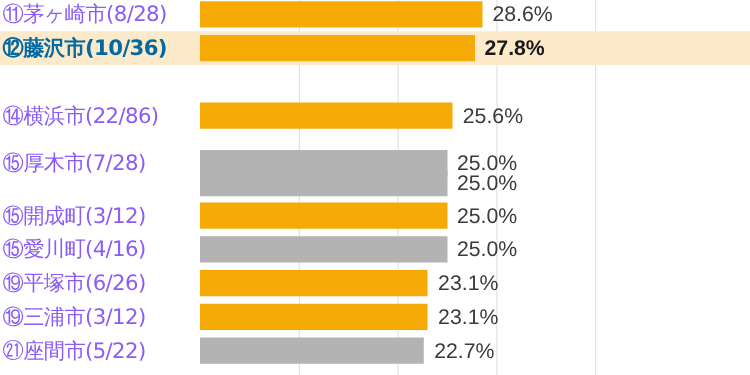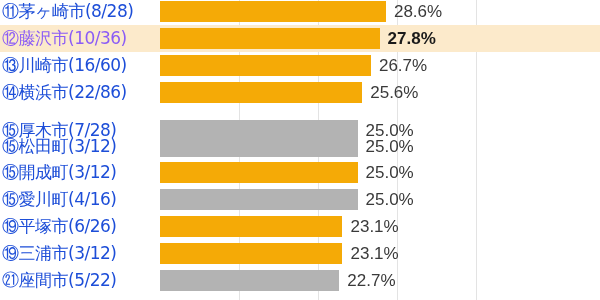--- a/index.html
+++ b/index.html
@@ -48,27 +48,28 @@
   }
   .row.highlight {
     background: #fceacb;
   }
   .row-label {
     position: absolute;
     left: 2px;
     width: 154px;
     text-align: left;
     font-size: 17px;
-    color: #1d4ed8;
+    color: #8b5cf6;
     white-space: nowrap;
     letter-spacing: -0.5px;
     font-family: "DejaVu Sans", "Liberation Sans", sans-serif;
   }
   .row.highlight .row-label {
-    color: #8b5cf6;
+    color: #0369a1;
+    font-weight: bold;
   }
   .bar-track {
     position: absolute;
     left: 160px;
     top: 3px;
     height: 21px;
     width: 400px;
   }
   .bar {
     position: absolute;
@@ -109,43 +110,35 @@
           <div class="value" style="left: 233.94px; top: 1px;">28.6%</div>
         </div>
       </div>
       <div class="row highlight" style="top: 24.9px; background: rgb(252, 234, 203);">
         <div class="row-label">⑫藤沢市(10/36)</div>
         <div class="bar-track">
           <div class="bar" style="width: 219.62px; background: rgb(245, 170, 6);"></div>
           <div class="value bold" style="left: 227.62px; top: 1px;">27.8%</div>
         </div>
       </div>
-      <div class="row" style="top: 51.8px;">
-        <div class="row-label">⑬川崎市(16/60)</div>
-        <div class="bar-track">
-          <div class="bar" style="width: 210.93px; background: rgb(245, 170, 6);"></div>
-          <div class="value" style="left: 218.93px; top: 1px;">26.7%</div>
-        </div>
-      </div>
       <div class="row" style="top: 78.7px;">
         <div class="row-label">⑭横浜市(22/86)</div>
         <div class="bar-track">
           <div class="bar" style="width: 202.24px; background: rgb(245, 170, 6);"></div>
           <div class="value" style="left: 210.24px; top: 1px;">25.6%</div>
         </div>
       </div>
       <div class="row" style="top: 117px;">
         <div class="row-label">⑮厚木市(7/28)</div>
         <div class="bar-track">
           <div class="bar" style="width: 197.5px; background: rgb(179, 179, 179);"></div>
           <div class="value" style="left: 205.5px; top: 1px;">25.0%</div>
         </div>
       </div>
       <div class="row" style="top: 132.5px;">
-        <div class="row-label">⑮松田町(3/12)</div>
         <div class="bar-track">
           <div class="bar" style="width: 197.5px; background: rgb(179, 179, 179);"></div>
           <div class="value" style="left: 205.5px; top: 1px;">25.0%</div>
         </div>
       </div>
       <div class="row" style="top: 159.4px;">
         <div class="row-label">⑮開成町(3/12)</div>
         <div class="bar-track">
           <div class="bar" style="width: 197.5px; background: rgb(245, 170, 6);"></div>
           <div class="value" style="left: 205.5px; top: 1px;">25.0%</div>

